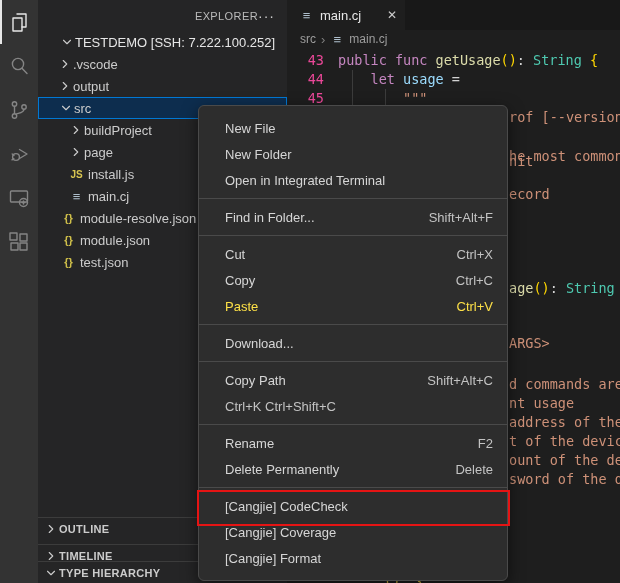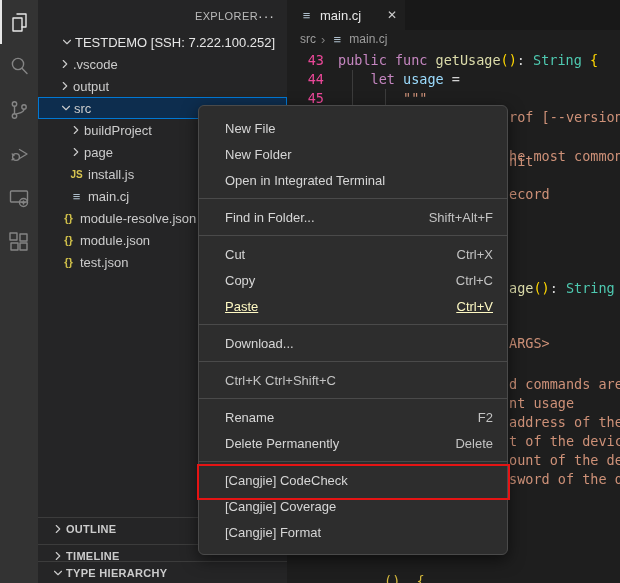--- a/index.html
+++ b/index.html
@@ -27,21 +27,21 @@
   .trow.selected{background:#0d2d4e;border:1px solid #0078d4;}
   .chev{width:16px;height:16px;display:flex;align-items:center;justify-content:center;flex:0 0 16px;}
   .chev svg{stroke:#cccccc;fill:none;stroke-width:1.3;stroke-linecap:round;stroke-linejoin:round;}
   .chev.down svg{transform:rotate(90deg);}
   .ficon{width:17px;flex:0 0 17px;text-align:center;margin-right:3px;}
   .badge-js{color:#d9c651;font-weight:700;font-size:10px;font-family:"Liberation Sans",sans-serif;}
   .badge-json{color:#d0c04a;font-weight:700;font-size:11px;}
   .cj-glyph{color:#aebfcc;font-size:13px;line-height:13px;}
   .tlabel{overflow:hidden;text-overflow:ellipsis;}
 
-  .sb-section{position:absolute;left:0;right:0;height:22px;border-top:1px solid #3c3c3c;display:flex;align-items:center;box-sizing:border-box;padding-left:12px;font-size:11px;font-weight:700;letter-spacing:.3px;color:#cccccc;background:#252526;}
+  .sb-section{position:absolute;left:0;right:0;height:22px;border-top:1px solid #3c3c3c;display:flex;align-items:center;box-sizing:border-box;padding-left:5px;font-size:11px;font-weight:700;letter-spacing:.3px;color:#cccccc;background:#252526;}
   .sb-section .chev svg{stroke:#cccccc;}
 
   
   .editor{position:absolute;left:287px;top:0;right:0;height:583px;background:#1e1e1e;}
   .tabbar{height:30px;background:#181818;display:flex;}
   .tab{width:118px;background:#1e1e1e;display:flex;align-items:center;padding:0 8px 0 12px;gap:6px;color:#e7e7e7;font-size:13px;box-sizing:border-box;}
   .tab .ficon{margin-right:0;width:15px;flex:0 0 15px;}
   .tab-close{margin-left:auto;color:#cccccc;font-size:12px;cursor:pointer;}
   .breadcrumb{height:18px;display:flex;align-items:center;gap:5px;padding-left:13px;color:#9d9d9d;font-size:12px;}
   .crumb-sep{color:#7f7f7f;font-size:13px;}
@@ -60,21 +60,21 @@
   .tok-str{color:#ce9178;}
   .guide{position:absolute;width:1px;background:#3c3c3c;}
   .frag{position:absolute;left:222px;color:#ce9178;white-space:pre;}
   .frag-gold{color:#d7ba3d;left:97px;}
 
   
   .context-menu{position:absolute;left:198px;top:105px;width:310px;box-sizing:border-box;background:#2d2d2d;border:1px solid #4a4a4a;border-radius:6px;box-shadow:0 5px 16px rgba(0,0,0,.55);padding:9px 0;z-index:60;font-size:13px;}
   .cm-item{height:26px;display:flex;align-items:center;padding:0 14px 0 26px;color:#d6d6d6;position:relative;cursor:pointer;}
   .cm-label{flex:1;white-space:nowrap;}
   .cm-key{color:#c3c3c3;white-space:nowrap;}
-  .cm-item.disabled,.cm-item.disabled .cm-key{color:#fef9c3;cursor:default;text-decoration:underline;}
+  .cm-item.disabled,.cm-item.disabled .cm-key{color:#fde047;cursor:default;}
   .cm-sep{height:1px;background:#4a4a4a;margin:5px 0;}
   .red-box{position:absolute;left:-2px;right:-3px;top:-3px;bottom:-7px;border:2px solid #e51414;pointer-events:none;z-index:5;}
 </style>
 </head>
 <body>
 
 <div class="app">
 
   <div class="activitybar">
     <div class="ab-item active">
@@ -313,20 +313,24 @@
     <div class="cm-item disabled">
         <span class="cm-label">Paste</span>
         <span class="cm-key">Ctrl+V</span>
       </div>
     <div class="cm-sep"></div>
     <div class="cm-item">
         <span class="cm-label">Download...</span>
       </div>
     <div class="cm-sep"></div>
     <div class="cm-item">
+        <span class="cm-label">Copy Path</span>
+        <span class="cm-key">Shift+Alt+C</span>
+      </div>
+    <div class="cm-item">
         <span class="cm-key">Ctrl+K Ctrl+Shift+C</span>
       </div>
     <div class="cm-sep"></div>
     <div class="cm-item">
         <span class="cm-label">Rename</span>
         <span class="cm-key">F2</span>
       </div>
     <div class="cm-item">
         <span class="cm-label">Delete Permanently</span>
         <span class="cm-key">Delete</span>

